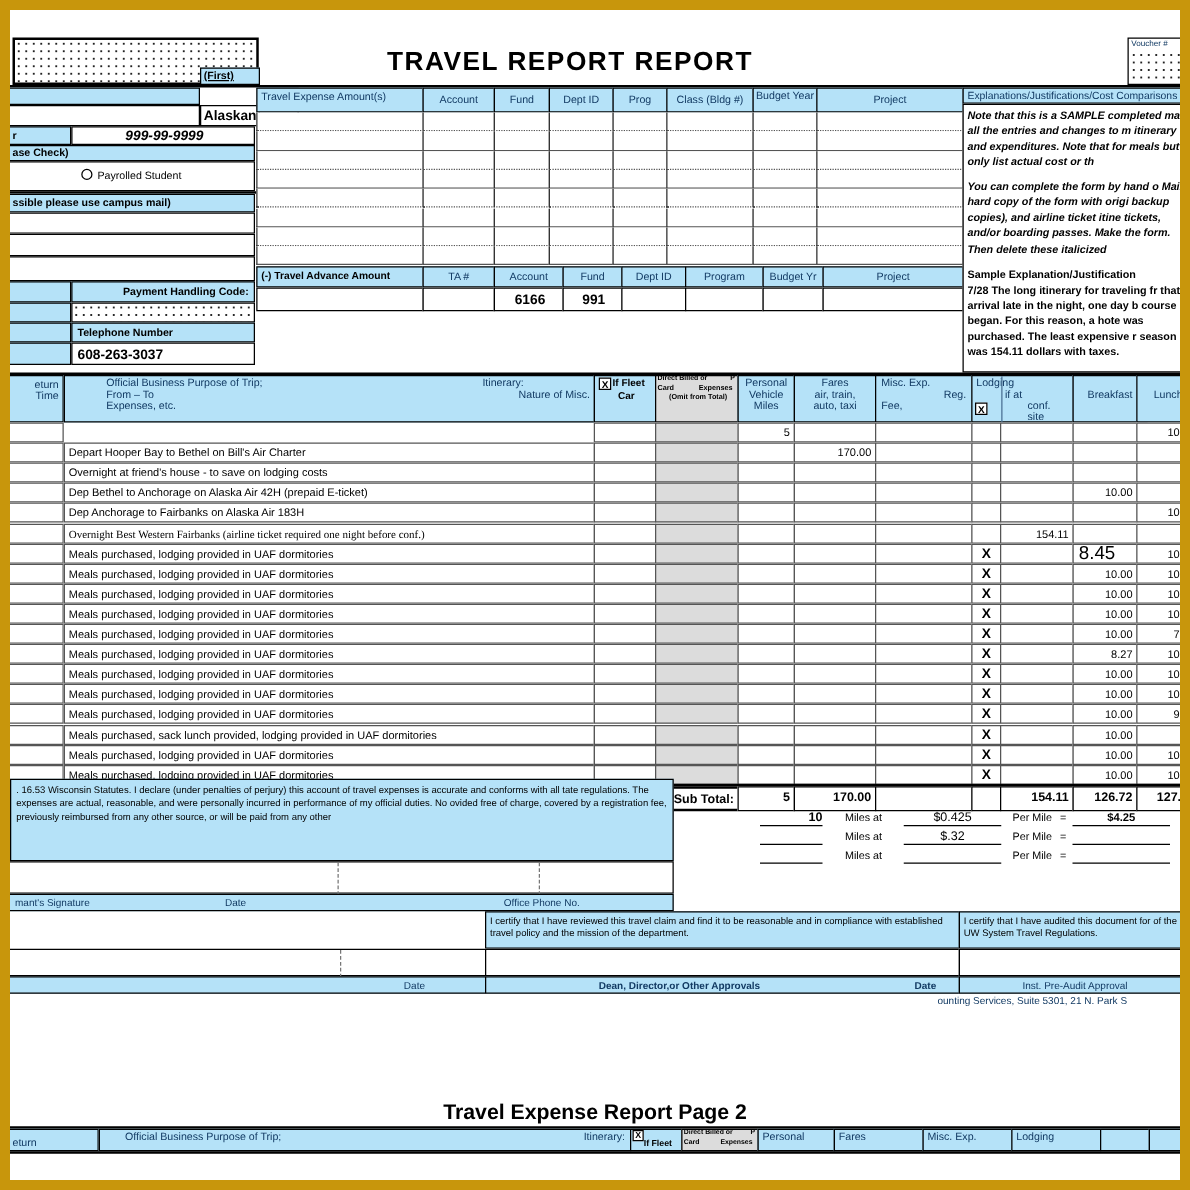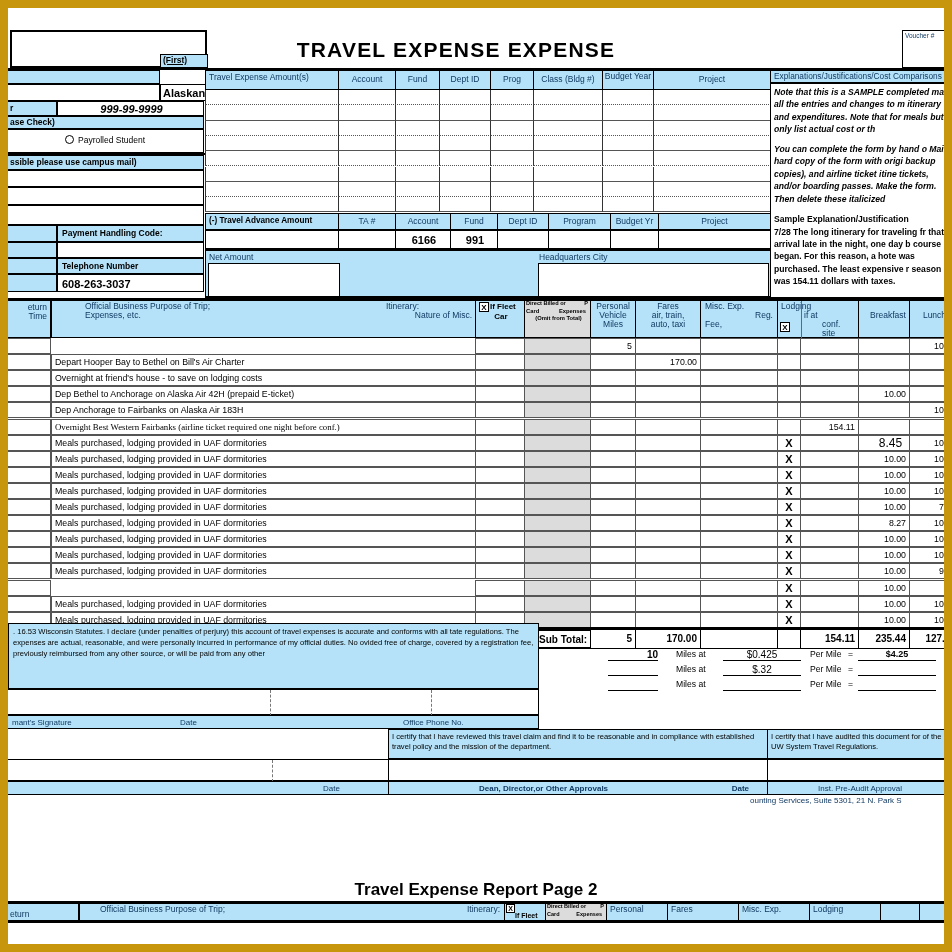--- a/index.html
+++ b/index.html
@@ -73,21 +73,21 @@
   .dashv { position:absolute; border-left:1px dashed #777; }
   .solidh { position:absolute; background:#000; }
 </style>
 </head>
 <body>
 
 <div class="page">
 
   <div id="logobox" class="dots"></div>
 
-  <div id="title">TRAVEL  EXPENSE  EXPENSE</div>
+  <div id="title">TRAVEL  REPORT  REPORT</div>
 
   <div id="voucher">
     <div class="vtxt">Voucher #</div>
     <div class="vdots dots"></div>
   </div>
 
   <div class="abs solidh" style="left:0;top:60px;width:936px;height:2px;"></div>
 
   <div class="abs blue bk" style="left:-1px;top:62px;width:153px;height:14px;"></div>
   <div class="abs blue bk" style="left:152px;top:46px;width:48px;height:14px;text-decoration:underline;">
@@ -123,21 +123,21 @@
 
   <div class="abs blue bk" style="left:-1px;top:147px;width:197px;height:15px;">
     <div class="lblb" style="padding:2px 2px;">ssible please use campus mail)</div>
   </div>
   <div class="abs bk" style="left:-1px;top:162px;width:197px;height:17px;background:#fff;"></div>
   <div class="abs" style="left:0;top:179px;width:196px;height:1px;background:#888;"></div>
   <div class="abs bk" style="left:-1px;top:179px;width:197px;height:18px;background:#fff;"></div>
   <div class="abs bk" style="left:-1px;top:197px;width:197px;height:20px;background:#fff;"></div>
 
   <div class="abs blue bk" style="left:-1px;top:217px;width:50px;height:17px;"></div>
-  <div class="abs blue bk" style="left:49px;top:217px;width:147px;height:17px;">
+  <div class="abs blue bk" style="left:49px;top:217px;width:147px;height:17px;text-align:right;">
     <div class="lblb" style="padding:3px 4px;">Payment Handling Code:</div>
   </div>
 
   <div class="abs blue bk" style="left:-1px;top:234px;width:50px;height:16px;"></div>
   <div class="abs bk dots" style="left:49px;top:234px;width:147px;height:16px;"></div>
 
   <div class="abs blue bk" style="left:-1px;top:250px;width:50px;height:16px;"></div>
   <div class="abs blue bk" style="left:49px;top:250px;width:147px;height:16px;">
     <div class="lblb" style="padding:3px 4px;">Telephone Number</div>
   </div>
@@ -270,45 +270,40 @@
     <div class="celltxt c" style="left:0;top:3px;width:56px;font-size:11px;">6166</div>
   </div>
   <div class="abs bk" style="left:442px;top:222px;width:48px;height:19px;background:#fff;">
     <div class="celltxt c" style="left:0;top:3px;width:48px;font-size:11px;">991</div>
   </div>
   <div class="abs bk" style="left:489px;top:222px;width:52px;height:19px;background:#fff;"></div>
   <div class="abs bk" style="left:540px;top:222px;width:63px;height:19px;background:#fff;"></div>
   <div class="abs bk" style="left:602px;top:222px;width:49px;height:19px;background:#fff;"></div>
   <div class="abs bk" style="left:650px;top:222px;width:113px;height:19px;background:#fff;"></div>
 
-  <div class="abs blue bk" style="left:197px;top:241px;width:566px;height:49px;border-top:2px solid #000;border-bottom:2px solid #000;">
-    <div class="lbl" style="position:absolute;left:3px;top:2px;font-size:8.5px;">Net Amount</div>
-    <div class="lbl" style="position:absolute;left:333px;top:2px;font-size:8.5px;">Headquarters City</div>
-    <div class="abs" style="left:2px;top:12px;width:132px;height:34px;background:#fff;border:1px solid #000;"></div>
-    <div class="abs" style="left:332px;top:12px;width:231px;height:34px;background:#fff;border:1px solid #000;"></div>
-  </div>
 
   <div class="abs blue bk" style="left:762px;top:62px;width:190px;height:13px;">
     <div class="lbl" style="padding:1px 3px;font-size:8.3px;">Explanations/Justifications/Cost Comparisons</div>
   </div>
   <div class="abs bk" style="left:762px;top:75px;width:190px;height:215px;background:#fff;overflow:hidden;">
     <div style="font-size:8.6px;font-style:italic;font-weight:bold;line-height:1.45;padding:2px 3px 0 3px;color:#000;">Note that this is a SAMPLE completed make all the entries and changes to m itinerary and expenditures.  Note that for meals but only list actual cost or th</div>
     <div style="font-size:8.6px;font-style:italic;font-weight:bold;line-height:1.45;padding:7px 3px 0 3px;color:#000;">You can complete the form by hand o Mail a hard copy of the form with origi backup copies), and airline ticket itine tickets, and/or boarding passes.  Make the form.  Then delete these italicized</div>
     <div style="font-size:8.6px;font-weight:bold;line-height:1.45;padding:8px 3px 0 3px;color:#000;">Sample Explanation/Justification</div>
     <div style="font-size:8.6px;font-weight:bold;line-height:1.45;padding:0 3px;color:#000;">7/28  The long itinerary for traveling fr that arrival late in the night, one day b course began.  For this reason, a hote was purchased.  The least expensive r season was 154.11 dollars with taxes.</div>
   </div>
 
   <div class="abs" style="left:0;top:290px;width:952px;height:2px;background:#000;"></div>
 
   <div class="abs blue bk" style="left:-1px;top:292px;width:44px;height:38px;">
     <div class="lbl r" style="padding:2px 3px 0 0;">eturn</div>
     <div class="lbl r" style="padding:0 3px 0 0;">Time</div>
   </div>
   <div class="abs blue bk" style="left:43px;top:292px;width:425px;height:38px;">
     <div class="lbl" style="padding:1px 0 0 33px;">Official Business Purpose of Trip;</div>
+    <div class="lbl" style="padding:0 0 0 33px;">From – To</div>
     <div class="lbl" style="padding:0 0 0 33px;">Expenses, etc.</div>
     <div class="lbl" style="position:absolute;right:56px;top:1px;">Itinerary:</div>
     <div class="lbl" style="position:absolute;right:3px;top:10px;">Nature of Misc.</div>
   </div>
   <div class="abs blue bk" style="left:467px;top:292px;width:50px;height:38px;">
     <div style="position:absolute;left:3px;top:1px;width:10px;height:10px;border:1.4px solid #000;background:#fff;font-size:8px;font-weight:bold;text-align:center;line-height:9px;"><span>X</span></div>
     <div class="lblb" style="position:absolute;left:14px;top:2px;font-size:8px;">If Fleet</div>
     <div class="lblb c" style="position:absolute;left:0;top:12px;width:50px;font-size:8px;">Car</div>
   </div>
   <div class="abs gray bk" style="left:516px;top:292px;width:67px;height:38px;">
@@ -416,21 +411,21 @@
       <div class="abs" style="left: 901px; top: 80.5px; width: 51px; height: 16.1px; background: rgb(255, 255, 255); border: 1px solid rgb(85, 85, 85); font-size: 8.8px; color: rgb(0, 0, 0); line-height: 14.1px; overflow: hidden; white-space: nowrap; text-align: right; padding: 0px 3px 0px 0px;"></div>
       <div class="abs" style="left: -1px; top: 96.6px; width: 44px; height: 16.1px; background: rgb(255, 255, 255); border: 1px solid rgb(85, 85, 85); font-size: 8.8px; color: rgb(0, 0, 0); line-height: 14.1px; overflow: hidden; white-space: nowrap;"></div>
       <div class="abs" style="left: 43px; top: 96.6px; width: 425px; height: 16.1px; background: rgb(255, 255, 255); border: 1px solid rgb(85, 85, 85); font-size: 8.8px; color: rgb(0, 0, 0); line-height: 14.1px; overflow: hidden; white-space: nowrap; text-align: left; padding: 0px 0px 0px 3px;">Meals purchased, lodging provided in UAF dormitories</div>
       <div class="abs" style="left: 467px; top: 96.6px; width: 50px; height: 16.1px; background: rgb(255, 255, 255); border: 1px solid rgb(85, 85, 85); font-size: 8.8px; color: rgb(0, 0, 0); line-height: 14.1px; overflow: hidden; white-space: nowrap;"></div>
       <div class="abs" style="left: 516px; top: 96.6px; width: 67px; height: 16.1px; background: rgb(220, 220, 220); border: 1px solid rgb(85, 85, 85); font-size: 8.8px; color: rgb(0, 0, 0); line-height: 14.1px; overflow: hidden; white-space: nowrap;"></div>
       <div class="abs" style="left: 582px; top: 96.6px; width: 46px; height: 16.1px; background: rgb(255, 255, 255); border: 1px solid rgb(85, 85, 85); font-size: 8.8px; color: rgb(0, 0, 0); line-height: 14.1px; overflow: hidden; white-space: nowrap; text-align: right; padding: 0px 3px 0px 0px;"></div>
       <div class="abs" style="left: 627px; top: 96.6px; width: 66px; height: 16.1px; background: rgb(255, 255, 255); border: 1px solid rgb(85, 85, 85); font-size: 8.8px; color: rgb(0, 0, 0); line-height: 14.1px; overflow: hidden; white-space: nowrap; text-align: right; padding: 0px 3px 0px 0px;"></div>
       <div class="abs" style="left: 692px; top: 96.6px; width: 78px; height: 16.1px; background: rgb(255, 255, 255); border: 1px solid rgb(85, 85, 85); font-size: 8.8px; color: rgb(0, 0, 0); line-height: 14.1px; overflow: hidden; white-space: nowrap; text-align: right; padding: 0px 3px 0px 0px;"></div>
       <div class="abs" style="left: 769px; top: 96.6px; width: 24px; height: 16.1px; background: rgb(255, 255, 255); border: 1px solid rgb(85, 85, 85); font-size: 11px; color: rgb(0, 0, 0); line-height: 14.1px; overflow: hidden; white-space: nowrap; text-align: center; font-weight: bold;">X</div>
       <div class="abs" style="left: 792px; top: 96.6px; width: 59px; height: 16.1px; background: rgb(255, 255, 255); border: 1px solid rgb(85, 85, 85); font-size: 8.8px; color: rgb(0, 0, 0); line-height: 14.1px; overflow: hidden; white-space: nowrap; text-align: right; padding: 0px 3px 0px 0px;"></div>
-      <div class="abs" style="left: 850px; top: 96.6px; width: 52px; height: 16.1px; background: rgb(255, 255, 255); border: 1px solid rgb(85, 85, 85); font-size: 12px; color: rgb(0, 0, 0); line-height: 14.1px; overflow: hidden; white-space: nowrap; text-align: center; padding: 0px 3px 0px 16px;">8.45</div>
+      <div class="abs" style="left: 850px; top: 96.6px; width: 52px; height: 16.1px; background: rgb(255, 255, 255); border: 1px solid rgb(85, 85, 85); font-size: 15px; color: rgb(0, 0, 0); line-height: 14.1px; overflow: hidden; white-space: nowrap; text-align: left; padding: 0px 3px 0px 4px;">8.45</div>
       <div class="abs" style="left: 901px; top: 96.6px; width: 51px; height: 16.1px; background: rgb(255, 255, 255); border: 1px solid rgb(85, 85, 85); font-size: 8.8px; color: rgb(0, 0, 0); line-height: 14.1px; overflow: hidden; white-space: nowrap; text-align: right; padding: 0px 3px 0px 0px;">10.00</div>
       <div class="abs" style="left: -1px; top: 112.7px; width: 44px; height: 16.1px; background: rgb(255, 255, 255); border: 1px solid rgb(85, 85, 85); font-size: 8.8px; color: rgb(0, 0, 0); line-height: 14.1px; overflow: hidden; white-space: nowrap;"></div>
       <div class="abs" style="left: 43px; top: 112.7px; width: 425px; height: 16.1px; background: rgb(255, 255, 255); border: 1px solid rgb(85, 85, 85); font-size: 8.8px; color: rgb(0, 0, 0); line-height: 14.1px; overflow: hidden; white-space: nowrap; text-align: left; padding: 0px 0px 0px 3px;">Meals purchased, lodging provided in UAF dormitories</div>
       <div class="abs" style="left: 467px; top: 112.7px; width: 50px; height: 16.1px; background: rgb(255, 255, 255); border: 1px solid rgb(85, 85, 85); font-size: 8.8px; color: rgb(0, 0, 0); line-height: 14.1px; overflow: hidden; white-space: nowrap;"></div>
       <div class="abs" style="left: 516px; top: 112.7px; width: 67px; height: 16.1px; background: rgb(220, 220, 220); border: 1px solid rgb(85, 85, 85); font-size: 8.8px; color: rgb(0, 0, 0); line-height: 14.1px; overflow: hidden; white-space: nowrap;"></div>
       <div class="abs" style="left: 582px; top: 112.7px; width: 46px; height: 16.1px; background: rgb(255, 255, 255); border: 1px solid rgb(85, 85, 85); font-size: 8.8px; color: rgb(0, 0, 0); line-height: 14.1px; overflow: hidden; white-space: nowrap; text-align: right; padding: 0px 3px 0px 0px;"></div>
       <div class="abs" style="left: 627px; top: 112.7px; width: 66px; height: 16.1px; background: rgb(255, 255, 255); border: 1px solid rgb(85, 85, 85); font-size: 8.8px; color: rgb(0, 0, 0); line-height: 14.1px; overflow: hidden; white-space: nowrap; text-align: right; padding: 0px 3px 0px 0px;"></div>
       <div class="abs" style="left: 692px; top: 112.7px; width: 78px; height: 16.1px; background: rgb(255, 255, 255); border: 1px solid rgb(85, 85, 85); font-size: 8.8px; color: rgb(0, 0, 0); line-height: 14.1px; overflow: hidden; white-space: nowrap; text-align: right; padding: 0px 3px 0px 0px;"></div>
       <div class="abs" style="left: 769px; top: 112.7px; width: 24px; height: 16.1px; background: rgb(255, 255, 255); border: 1px solid rgb(85, 85, 85); font-size: 11px; color: rgb(0, 0, 0); line-height: 14.1px; overflow: hidden; white-space: nowrap; text-align: center; font-weight: bold;">X</div>
       <div class="abs" style="left: 792px; top: 112.7px; width: 59px; height: 16.1px; background: rgb(255, 255, 255); border: 1px solid rgb(85, 85, 85); font-size: 8.8px; color: rgb(0, 0, 0); line-height: 14.1px; overflow: hidden; white-space: nowrap; text-align: right; padding: 0px 3px 0px 0px;"></div>
@@ -507,20 +502,21 @@
       <div class="abs" style="left: 467px; top: 225.4px; width: 50px; height: 16.1px; background: rgb(255, 255, 255); border: 1px solid rgb(85, 85, 85); font-size: 8.8px; color: rgb(0, 0, 0); line-height: 14.1px; overflow: hidden; white-space: nowrap;"></div>
       <div class="abs" style="left: 516px; top: 225.4px; width: 67px; height: 16.1px; background: rgb(220, 220, 220); border: 1px solid rgb(85, 85, 85); font-size: 8.8px; color: rgb(0, 0, 0); line-height: 14.1px; overflow: hidden; white-space: nowrap;"></div>
       <div class="abs" style="left: 582px; top: 225.4px; width: 46px; height: 16.1px; background: rgb(255, 255, 255); border: 1px solid rgb(85, 85, 85); font-size: 8.8px; color: rgb(0, 0, 0); line-height: 14.1px; overflow: hidden; white-space: nowrap; text-align: right; padding: 0px 3px 0px 0px;"></div>
       <div class="abs" style="left: 627px; top: 225.4px; width: 66px; height: 16.1px; background: rgb(255, 255, 255); border: 1px solid rgb(85, 85, 85); font-size: 8.8px; color: rgb(0, 0, 0); line-height: 14.1px; overflow: hidden; white-space: nowrap; text-align: right; padding: 0px 3px 0px 0px;"></div>
       <div class="abs" style="left: 692px; top: 225.4px; width: 78px; height: 16.1px; background: rgb(255, 255, 255); border: 1px solid rgb(85, 85, 85); font-size: 8.8px; color: rgb(0, 0, 0); line-height: 14.1px; overflow: hidden; white-space: nowrap; text-align: right; padding: 0px 3px 0px 0px;"></div>
       <div class="abs" style="left: 769px; top: 225.4px; width: 24px; height: 16.1px; background: rgb(255, 255, 255); border: 1px solid rgb(85, 85, 85); font-size: 11px; color: rgb(0, 0, 0); line-height: 14.1px; overflow: hidden; white-space: nowrap; text-align: center; font-weight: bold;">X</div>
       <div class="abs" style="left: 792px; top: 225.4px; width: 59px; height: 16.1px; background: rgb(255, 255, 255); border: 1px solid rgb(85, 85, 85); font-size: 8.8px; color: rgb(0, 0, 0); line-height: 14.1px; overflow: hidden; white-space: nowrap; text-align: right; padding: 0px 3px 0px 0px;"></div>
       <div class="abs" style="left: 850px; top: 225.4px; width: 52px; height: 16.1px; background: rgb(255, 255, 255); border: 1px solid rgb(85, 85, 85); font-size: 8.8px; color: rgb(0, 0, 0); line-height: 14.1px; overflow: hidden; white-space: nowrap; text-align: right; padding: 0px 3px 0px 0px;">10.00</div>
       <div class="abs" style="left: 901px; top: 225.4px; width: 51px; height: 16.1px; background: rgb(255, 255, 255); border: 1px solid rgb(85, 85, 85); font-size: 8.8px; color: rgb(0, 0, 0); line-height: 14.1px; overflow: hidden; white-space: nowrap; text-align: right; padding: 0px 3px 0px 0px;">9.67</div>
       <div class="abs" style="left: -1px; top: 241.5px; width: 44px; height: 16.1px; background: rgb(255, 255, 255); border: 1px solid rgb(85, 85, 85); font-size: 8.8px; color: rgb(0, 0, 0); line-height: 14.1px; overflow: hidden; white-space: nowrap;"></div>
+      <div class="abs" style="left: 43px; top: 241.5px; width: 425px; height: 16.1px; background: rgb(255, 255, 255); border: 1px solid rgb(85, 85, 85); font-size: 8.8px; color: rgb(0, 0, 0); line-height: 14.1px; overflow: hidden; white-space: nowrap; text-align: left; padding: 0px 0px 0px 3px;">Meals purchased, sack lunch provided, lodging provided in UAF dormitories</div>
       <div class="abs" style="left: 467px; top: 241.5px; width: 50px; height: 16.1px; background: rgb(255, 255, 255); border: 1px solid rgb(85, 85, 85); font-size: 8.8px; color: rgb(0, 0, 0); line-height: 14.1px; overflow: hidden; white-space: nowrap;"></div>
       <div class="abs" style="left: 516px; top: 241.5px; width: 67px; height: 16.1px; background: rgb(220, 220, 220); border: 1px solid rgb(85, 85, 85); font-size: 8.8px; color: rgb(0, 0, 0); line-height: 14.1px; overflow: hidden; white-space: nowrap;"></div>
       <div class="abs" style="left: 582px; top: 241.5px; width: 46px; height: 16.1px; background: rgb(255, 255, 255); border: 1px solid rgb(85, 85, 85); font-size: 8.8px; color: rgb(0, 0, 0); line-height: 14.1px; overflow: hidden; white-space: nowrap; text-align: right; padding: 0px 3px 0px 0px;"></div>
       <div class="abs" style="left: 627px; top: 241.5px; width: 66px; height: 16.1px; background: rgb(255, 255, 255); border: 1px solid rgb(85, 85, 85); font-size: 8.8px; color: rgb(0, 0, 0); line-height: 14.1px; overflow: hidden; white-space: nowrap; text-align: right; padding: 0px 3px 0px 0px;"></div>
       <div class="abs" style="left: 692px; top: 241.5px; width: 78px; height: 16.1px; background: rgb(255, 255, 255); border: 1px solid rgb(85, 85, 85); font-size: 8.8px; color: rgb(0, 0, 0); line-height: 14.1px; overflow: hidden; white-space: nowrap; text-align: right; padding: 0px 3px 0px 0px;"></div>
       <div class="abs" style="left: 769px; top: 241.5px; width: 24px; height: 16.1px; background: rgb(255, 255, 255); border: 1px solid rgb(85, 85, 85); font-size: 11px; color: rgb(0, 0, 0); line-height: 14.1px; overflow: hidden; white-space: nowrap; text-align: center; font-weight: bold;">X</div>
       <div class="abs" style="left: 792px; top: 241.5px; width: 59px; height: 16.1px; background: rgb(255, 255, 255); border: 1px solid rgb(85, 85, 85); font-size: 8.8px; color: rgb(0, 0, 0); line-height: 14.1px; overflow: hidden; white-space: nowrap; text-align: right; padding: 0px 3px 0px 0px;"></div>
       <div class="abs" style="left: 850px; top: 241.5px; width: 52px; height: 16.1px; background: rgb(255, 255, 255); border: 1px solid rgb(85, 85, 85); font-size: 8.8px; color: rgb(0, 0, 0); line-height: 14.1px; overflow: hidden; white-space: nowrap; text-align: right; padding: 0px 3px 0px 0px;">10.00</div>
       <div class="abs" style="left: 901px; top: 241.5px; width: 51px; height: 16.1px; background: rgb(255, 255, 255); border: 1px solid rgb(85, 85, 85); font-size: 8.8px; color: rgb(0, 0, 0); line-height: 14.1px; overflow: hidden; white-space: nowrap; text-align: right; padding: 0px 3px 0px 0px;"></div>
       <div class="abs" style="left: -1px; top: 257.6px; width: 44px; height: 16.1px; background: rgb(255, 255, 255); border: 1px solid rgb(85, 85, 85); font-size: 8.8px; color: rgb(0, 0, 0); line-height: 14.1px; overflow: hidden; white-space: nowrap;"></div>
@@ -547,21 +543,21 @@
       <div class="abs" style="left: 901px; top: 273.7px; width: 51px; height: 16.1px; background: rgb(255, 255, 255); border: 1px solid rgb(85, 85, 85); font-size: 8.8px; color: rgb(0, 0, 0); line-height: 14.1px; overflow: hidden; white-space: nowrap; text-align: right; padding: 0px 3px 0px 0px;">10.00</div>
     </div>
 
   <div class="abs" id="subtotalrow" style="left:528px;top:621px;width:424px;height:20px;">
       <div class="abs" style="left: 0px; top: 0px; width: 54px; height: 20px; background: rgb(255, 255, 255); border-top: 2px solid rgb(0, 0, 0); border-bottom: 2px solid rgb(0, 0, 0); font-size: 10px; font-weight: bold; line-height: 18px; text-align: left; padding: 0px 3px; white-space: nowrap;">Sub Total:</div>
       <div class="abs" style="left: 54px; top: 0px; width: 46px; height: 20px; background: rgb(255, 255, 255); border: 1px solid rgb(0, 0, 0); font-size: 10px; font-weight: bold; line-height: 18px; text-align: right; padding: 0px 3px; white-space: nowrap;">5</div>
       <div class="abs" style="left: 99px; top: 0px; width: 66px; height: 20px; background: rgb(255, 255, 255); border: 1px solid rgb(0, 0, 0); font-size: 10px; font-weight: bold; line-height: 18px; text-align: right; padding: 0px 3px; white-space: nowrap;">170.00</div>
       <div class="abs" style="left: 164px; top: 0px; width: 78px; height: 20px; background: rgb(255, 255, 255); border: 1px solid rgb(0, 0, 0); font-size: 10px; font-weight: bold; line-height: 18px; text-align: right; padding: 0px 3px; white-space: nowrap;"></div>
       <div class="abs" style="left: 241px; top: 0px; width: 24px; height: 20px; background: rgb(255, 255, 255); border: 1px solid rgb(0, 0, 0); font-size: 10px; font-weight: bold; line-height: 18px; text-align: center; padding: 0px 3px; white-space: nowrap;"></div>
       <div class="abs" style="left: 264px; top: 0px; width: 59px; height: 20px; background: rgb(255, 255, 255); border: 1px solid rgb(0, 0, 0); font-size: 10px; font-weight: bold; line-height: 18px; text-align: right; padding: 0px 3px; white-space: nowrap;">154.11</div>
-      <div class="abs" style="left: 322px; top: 0px; width: 52px; height: 20px; background: rgb(255, 255, 255); border: 1px solid rgb(0, 0, 0); font-size: 10px; font-weight: bold; line-height: 18px; text-align: right; padding: 0px 3px; white-space: nowrap;">235.44</div>
+      <div class="abs" style="left: 322px; top: 0px; width: 52px; height: 20px; background: rgb(255, 255, 255); border: 1px solid rgb(0, 0, 0); font-size: 10px; font-weight: bold; line-height: 18px; text-align: right; padding: 0px 3px; white-space: nowrap;">126.72</div>
       <div class="abs" style="left: 373px; top: 0px; width: 51px; height: 20px; background: rgb(255, 255, 255); border: 1px solid rgb(0, 0, 0); font-size: 10px; font-weight: bold; line-height: 18px; text-align: right; padding: 0px 3px; white-space: nowrap;">127.47</div>
       <div class="abs" style="left: 0px; top: -2px; width: 424px; height: 2px; background: rgb(0, 0, 0);"></div>
     </div>
 
   <div id="cert">. 16.53 Wisconsin Statutes. I declare (under penalties of perjury) this account of travel expenses is accurate and conforms with all tate regulations. The expenses are actual, reasonable, and were personally incurred in performance of my official duties. No ovided free of charge, covered by a registration fee, previously reimbursed from any other source, or will be paid from any other</div>
 
   <div class="abs" id="mileage" style="left:600px;top:641px;width:352px;height:50px;">
       <div class="abs" style="left: 0px; top: 11px; width: 50px; height: 1px; background: rgb(0, 0, 0);"></div>
       <div class="abs" style="left: 0px; top: 0px; width: 50px; text-align: right; font-size: 10px; font-weight: bold; color: rgb(0, 0, 0);">10</div>
       <div class="abs" style="left: 68px; top: 0px; width: 50px; text-align: left; font-size: 8.6px; color: rgb(0, 0, 0);">Miles at</div>

